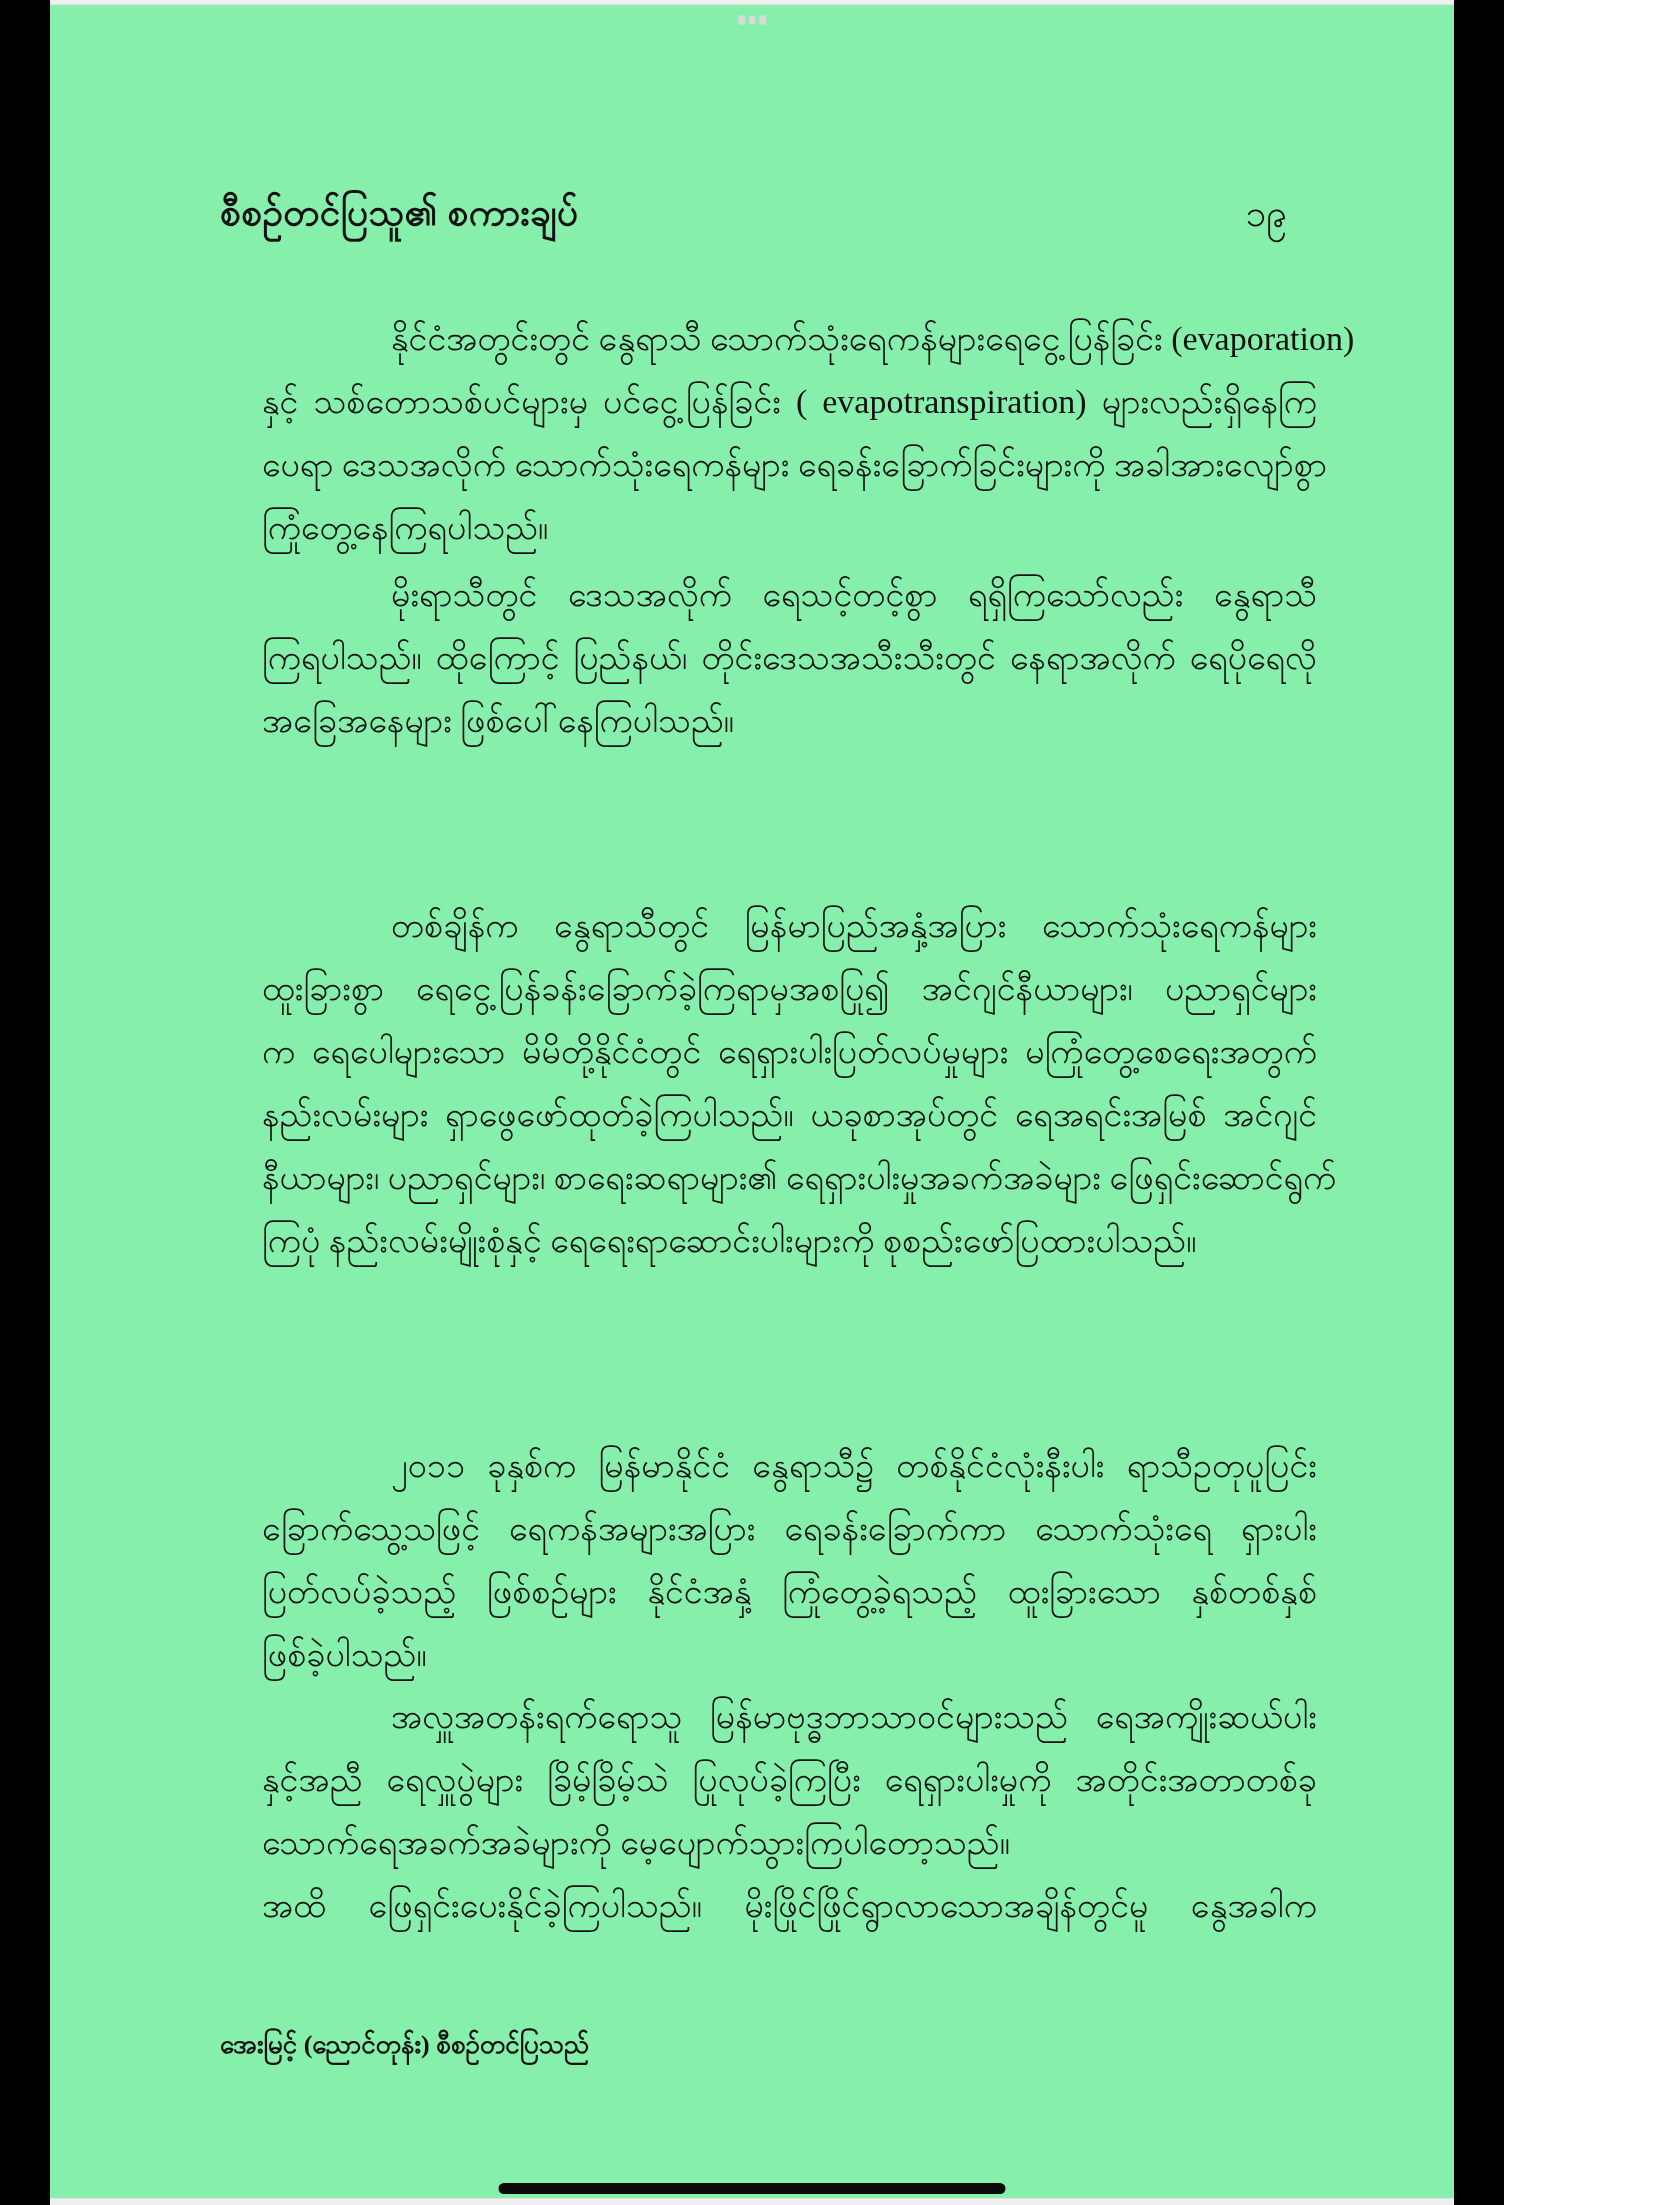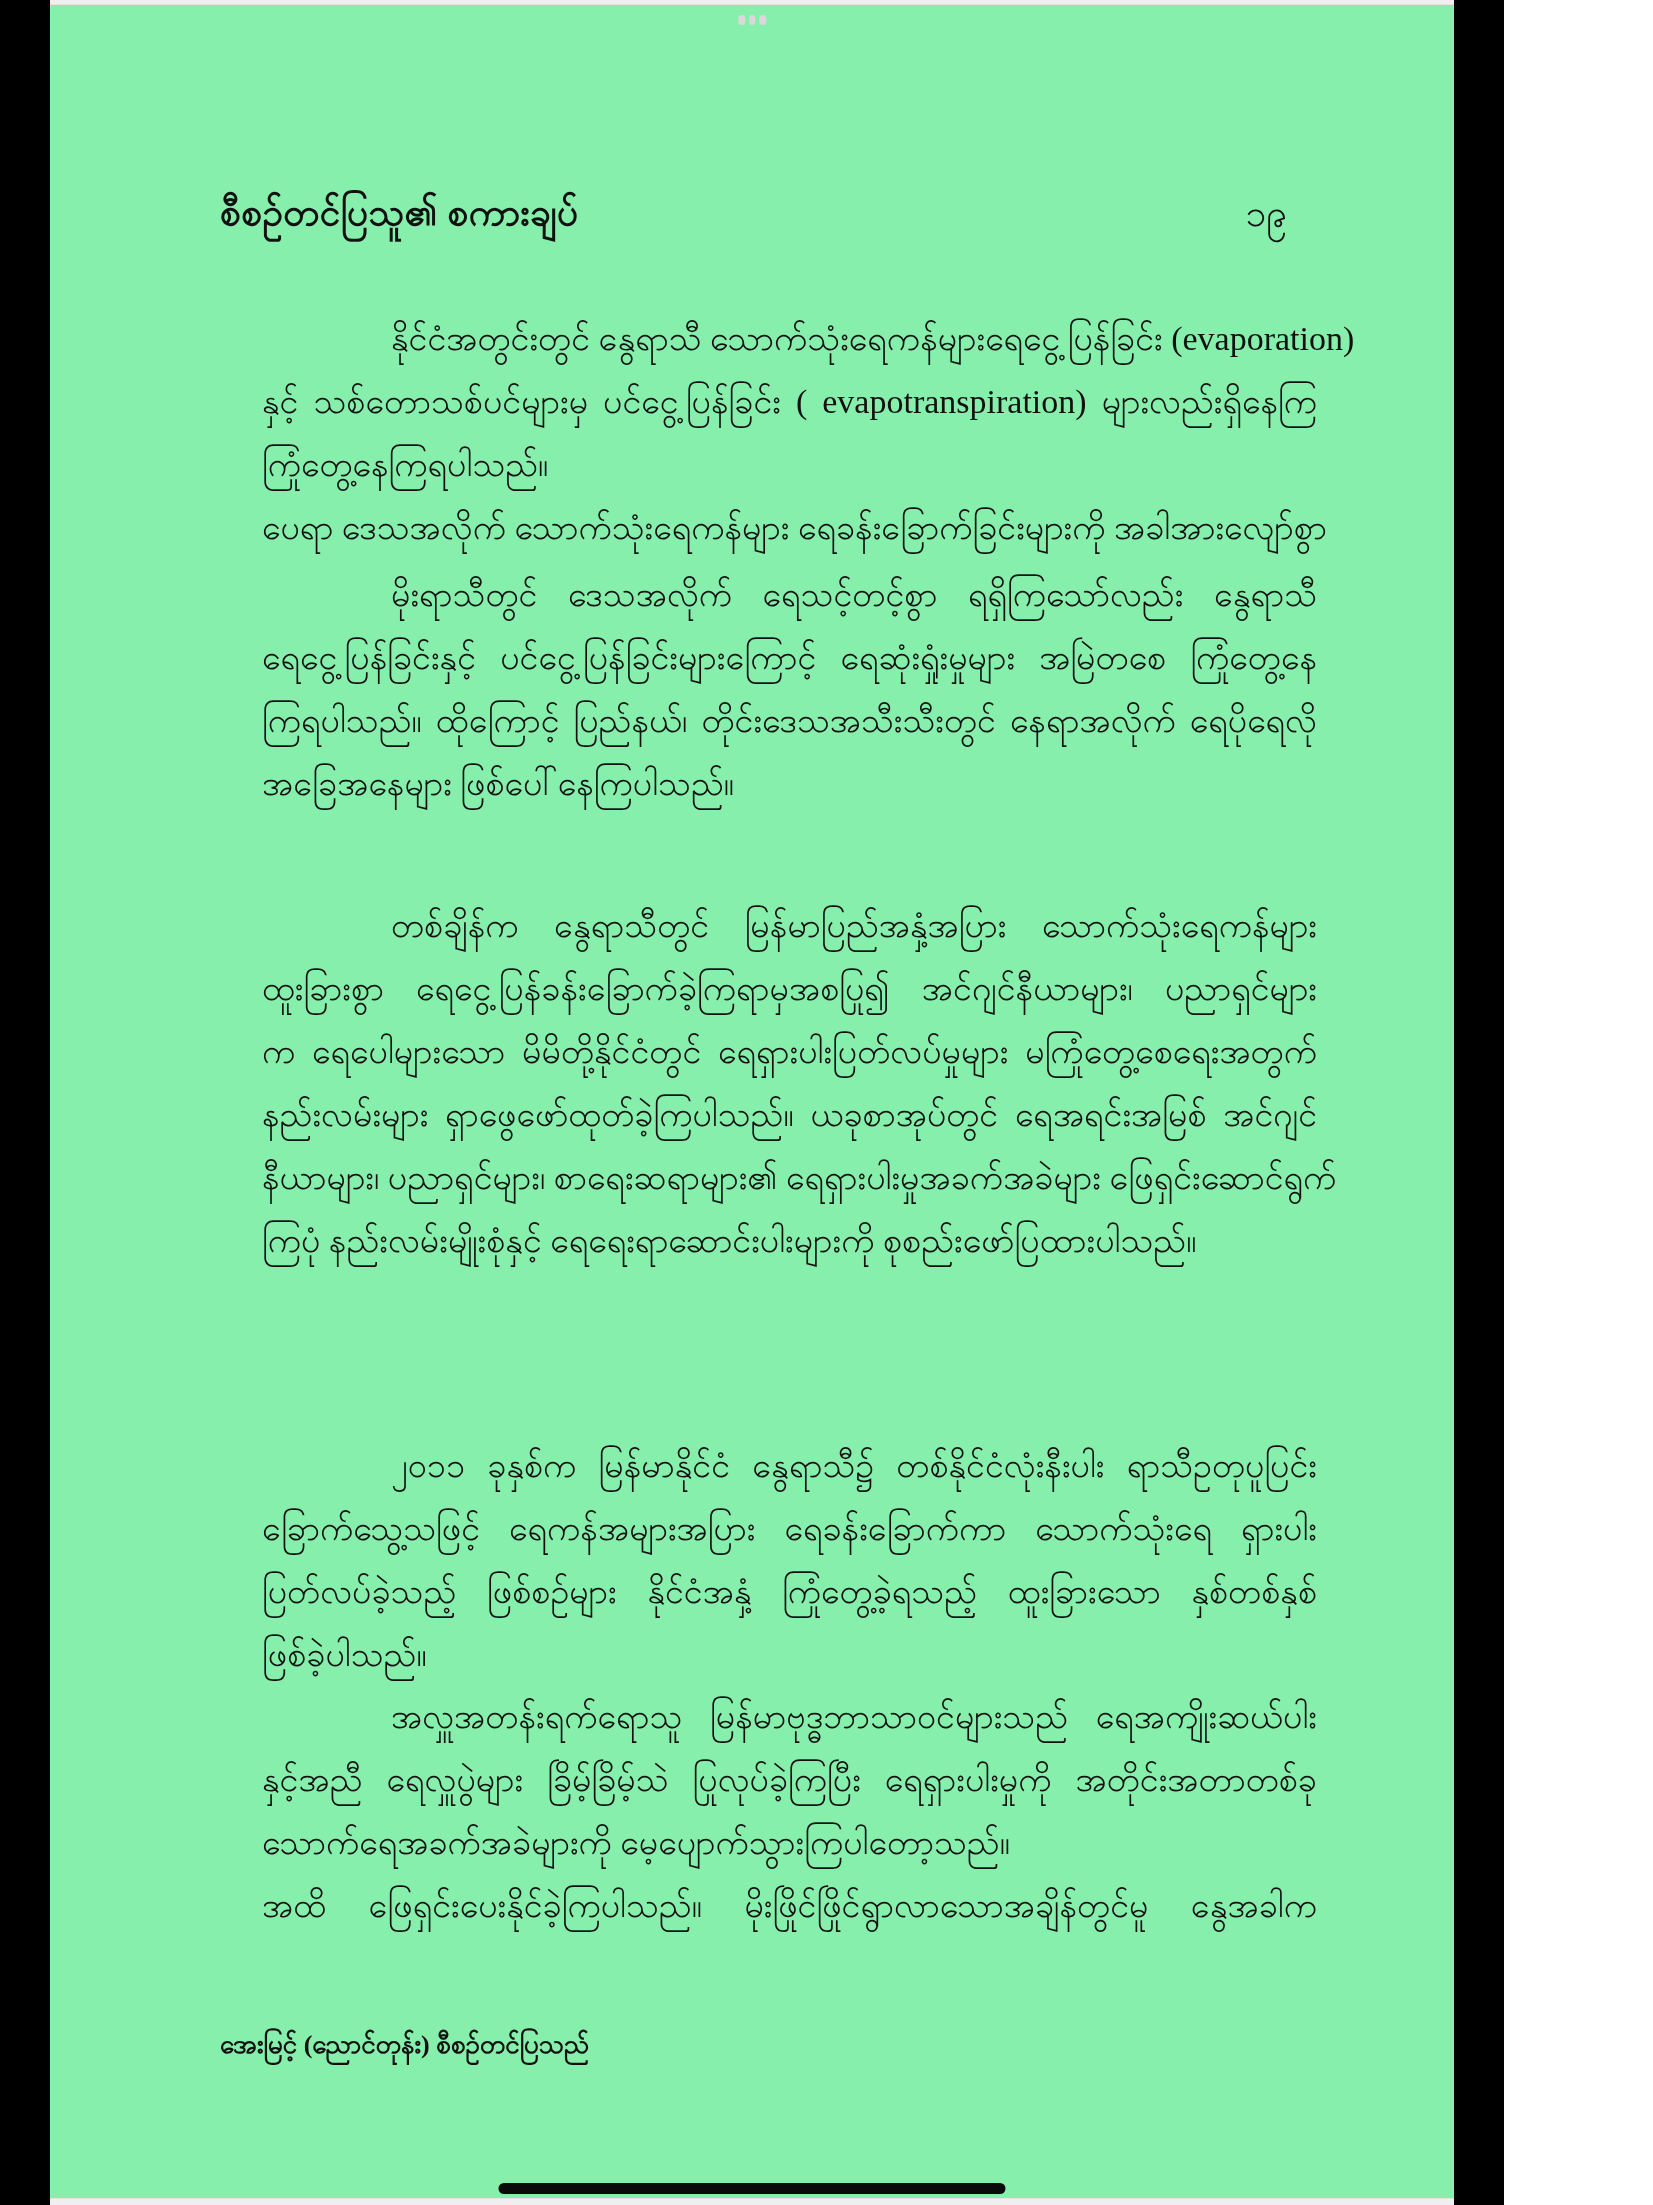--- a/index.html
+++ b/index.html
@@ -175,26 +175,25 @@
   <div class="page-number-wrap">
     <div class="vbar"></div>
     <div class="num">၁၉</div>
     <div class="vbar"></div>
   </div>
 
   <div class="page-body">
       <div class="block paragraph" style="top: 307px;">
         <div class="line indent">နိုင်ငံအတွင်းတွင် နွေရာသီ သောက်သုံးရေကန်များရေငွေ့ပြန်ခြင်း (evaporation)</div>
         <div class="line">နှင့် သစ်တောသစ်ပင်များမှ ပင်ငွေ့ပြန်ခြင်း ( evapotranspiration) များလည်းရှိနေကြ</div>
+        <div class="line">ပေရာ ဒေသအလိုက် သောက်သုံးရေကန်များ ရေခန်းခြောက်ခြင်းများကို အခါအားလျော်စွာ</div>
         <div class="line end">ကြုံတွေ့နေကြရပါသည်။</div>
-        <div class="line">ပေရာ ဒေသအလိုက် သောက်သုံးရေကန်များ ရေခန်းခြောက်ခြင်းများကို အခါအားလျော်စွာ</div>
       </div>
       <div class="block paragraph" style="top: 563px;">
         <div class="line indent">မိုးရာသီတွင် ဒေသအလိုက် ရေသင့်တင့်စွာ ရရှိကြသော်လည်း နွေရာသီ</div>
-        <div class="line">ရေငွေ့ပြန်ခြင်းနှင့် ပင်ငွေ့ပြန်ခြင်းများကြောင့် ရေဆုံးရှုံးမှုများ အမြဲတစေ ကြုံတွေ့နေ</div>
         <div class="line">ကြရပါသည်။ ထိုကြောင့် ပြည်နယ်၊ တိုင်းဒေသအသီးသီးတွင် နေရာအလိုက် ရေပိုရေလို</div>
         <div class="line end">အခြေအနေများ ဖြစ်ပေါ်နေကြပါသည်။</div>
       </div>
       <div class="block paragraph" style="top: 894px;">
         <div class="line indent">တစ်ချိန်က နွေရာသီတွင် မြန်မာပြည်အနှံ့အပြား သောက်သုံးရေကန်များ</div>
         <div class="line">ထူးခြားစွာ ရေငွေ့ပြန်ခန်းခြောက်ခဲ့ကြရာမှအစပြု၍ အင်ဂျင်နီယာများ၊ ပညာရှင်များ</div>
         <div class="line">က ရေပေါများသော မိမိတို့နိုင်ငံတွင် ရေရှားပါးပြတ်လပ်မှုများ မကြုံတွေ့စေရေးအတွက်</div>
         <div class="line">နည်းလမ်းများ ရှာဖွေဖော်ထုတ်ခဲ့ကြပါသည်။ ယခုစာအုပ်တွင် ရေအရင်းအမြစ် အင်ဂျင်</div>
         <div class="line">နီယာများ၊ ပညာရှင်များ၊ စာရေးဆရာများ၏ ရေရှားပါးမှုအခက်အခဲများ ဖြေရှင်းဆောင်ရွက်</div>
         <div class="line end">ကြပုံ နည်းလမ်းမျိုးစုံနှင့် ရေရေးရာဆောင်းပါးများကို စုစည်းဖော်ပြထားပါသည်။</div>

